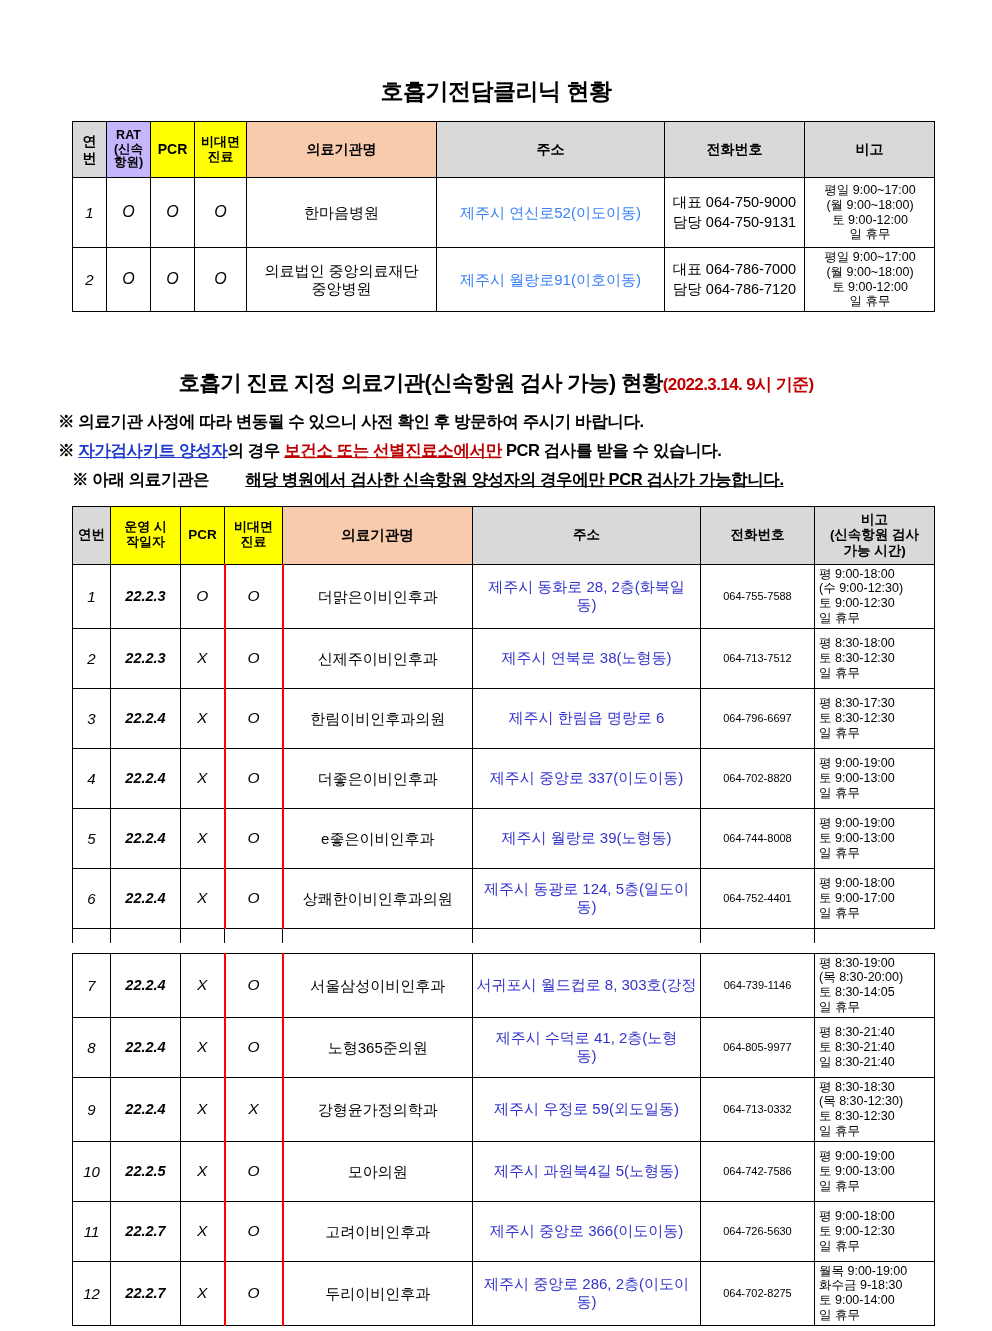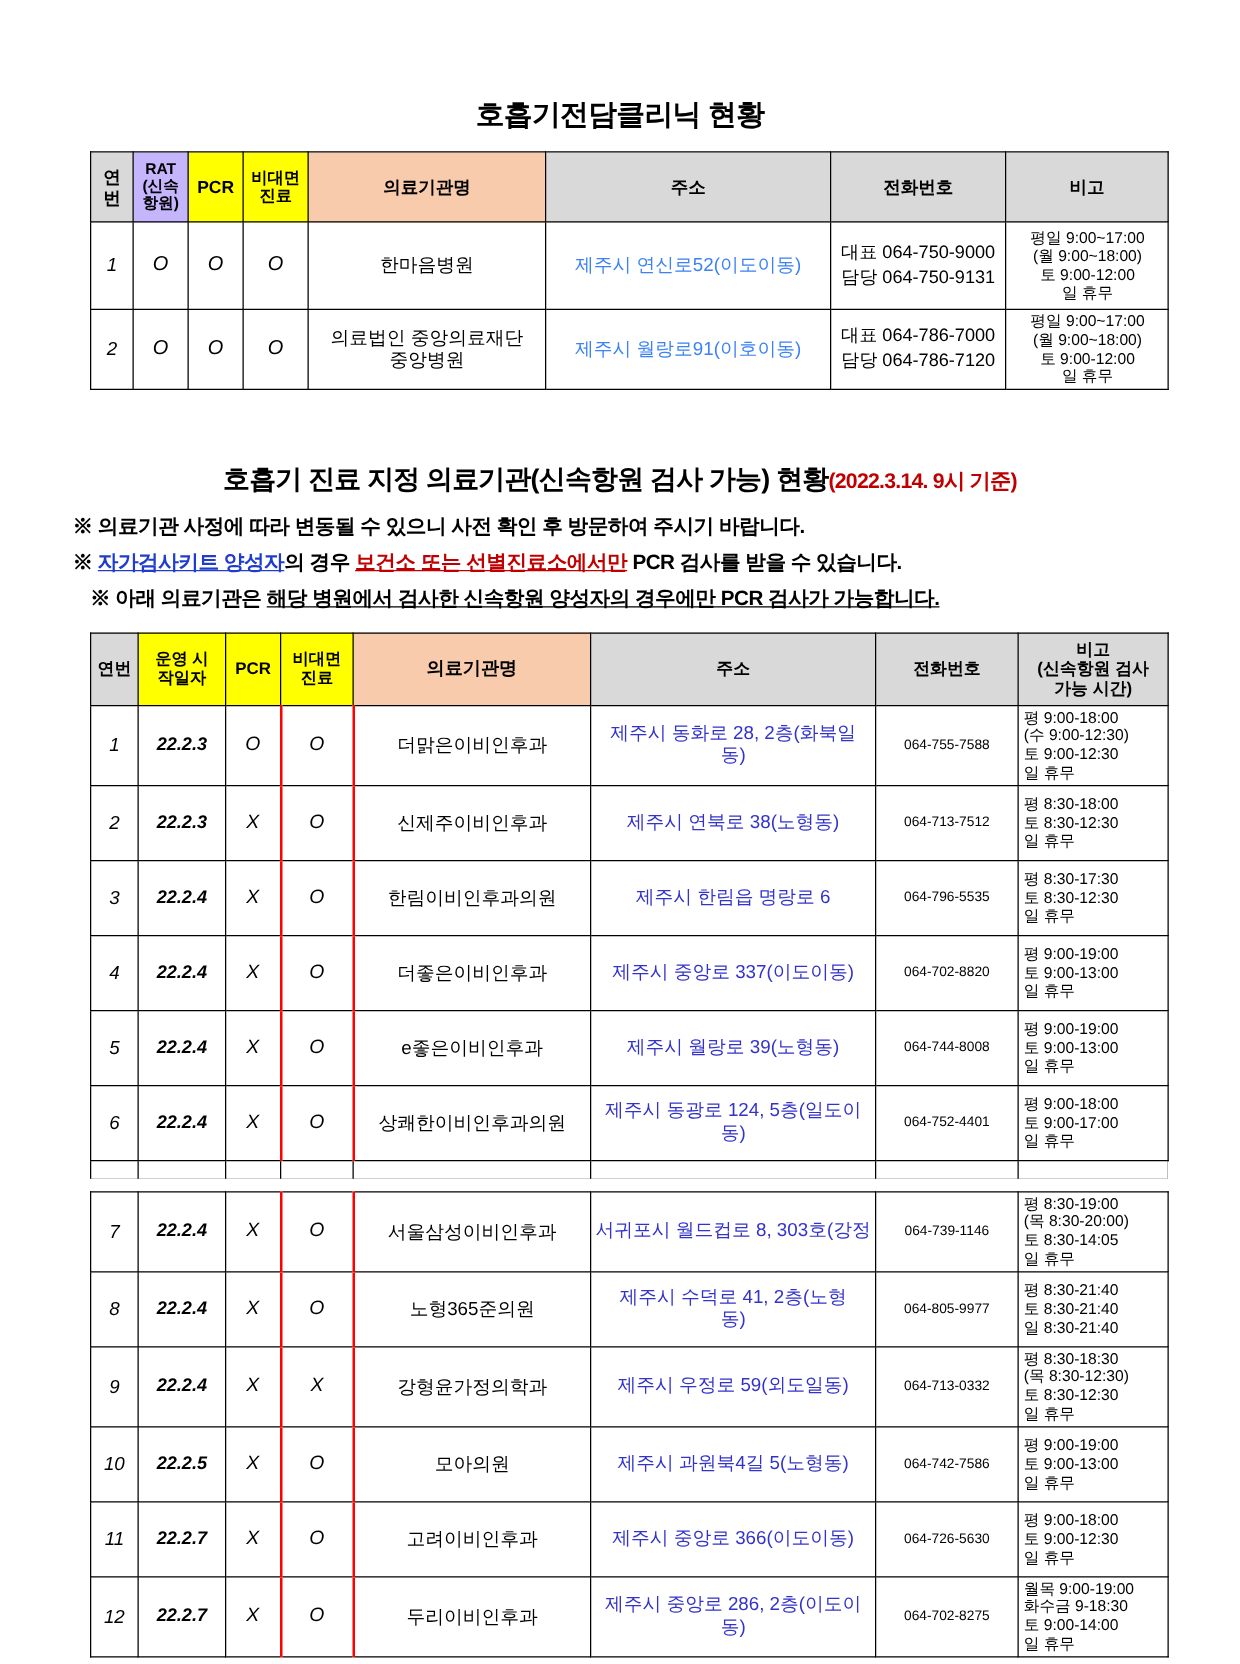--- a/index.html
+++ b/index.html
@@ -90,21 +90,21 @@
   .notes {
     margin-top: 10px;
     padding-left: 58px;
     font-size: 16.5px;
     font-weight: bold;
     letter-spacing: -0.4px;
     line-height: 1.75;
   }
   .notes .red-u { color: #c00000; text-decoration: underline; }
   .notes .blue-u { color: #1f3ccc; text-decoration: underline; }
-  .notes .black-u { text-decoration: underline; }
+  .notes .black-u { text-decoration: underline; margin-left: 32px; }
   .note-line3 { padding-left: 14px; }
 
   
   .tbl2 {
     width: 862px;
     margin-left: 72px;
     margin-top: 12px;
   }
   .tbl2 th {
     background: #d9d9d9;
@@ -355,21 +355,21 @@
           <td class="mark untact-col">
             <div>O</div>
           </td>
           <td class="name">
             <div>한림이비인후과의원</div>
           </td>
           <td class="addr">
             <div>제주시 한림읍 명랑로 6</div>
           </td>
           <td class="tel">
-            <div>064-796-5535</div>
+            <div>064-796-6697</div>
           </td>
           <td class="note">
             <div>평 8:30-17:30</div>
             <div>토 8:30-12:30</div>
             <div>일 휴무</div>
           </td>
         </tr>
         <tr class="row">
           <td class="num">
             <div>4</div>

